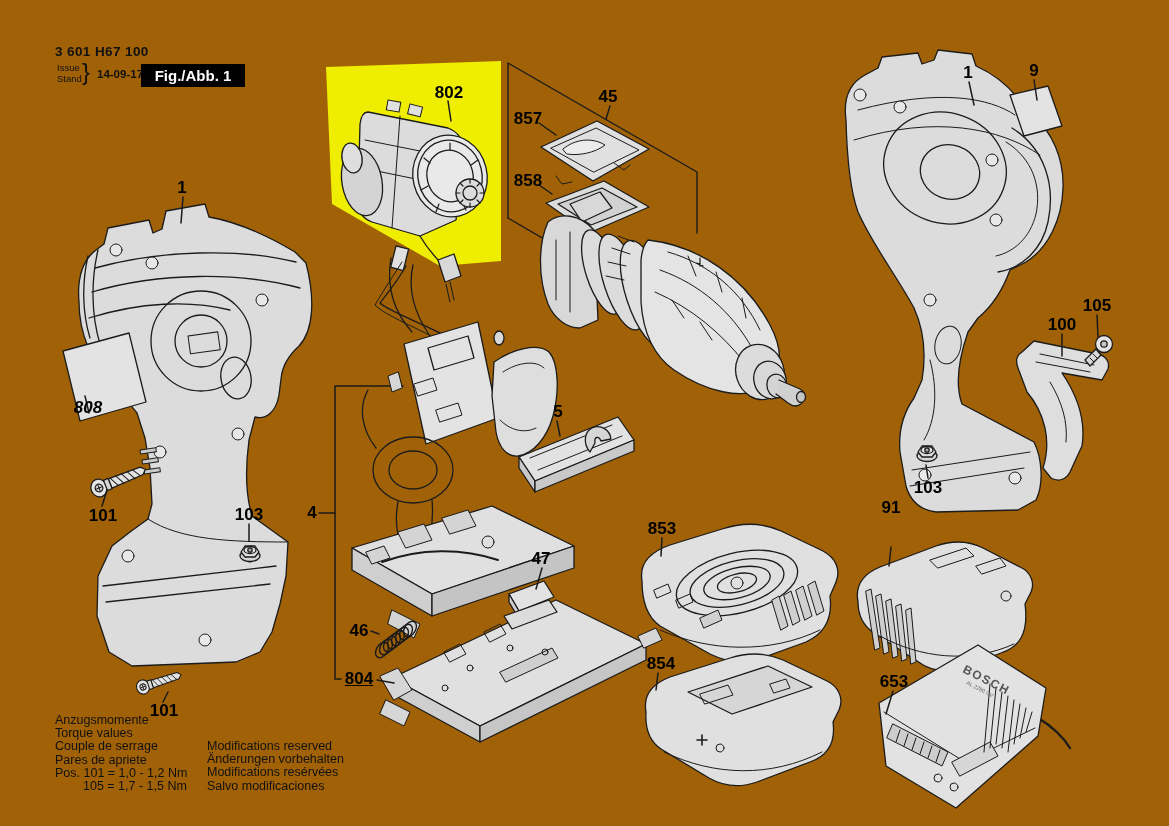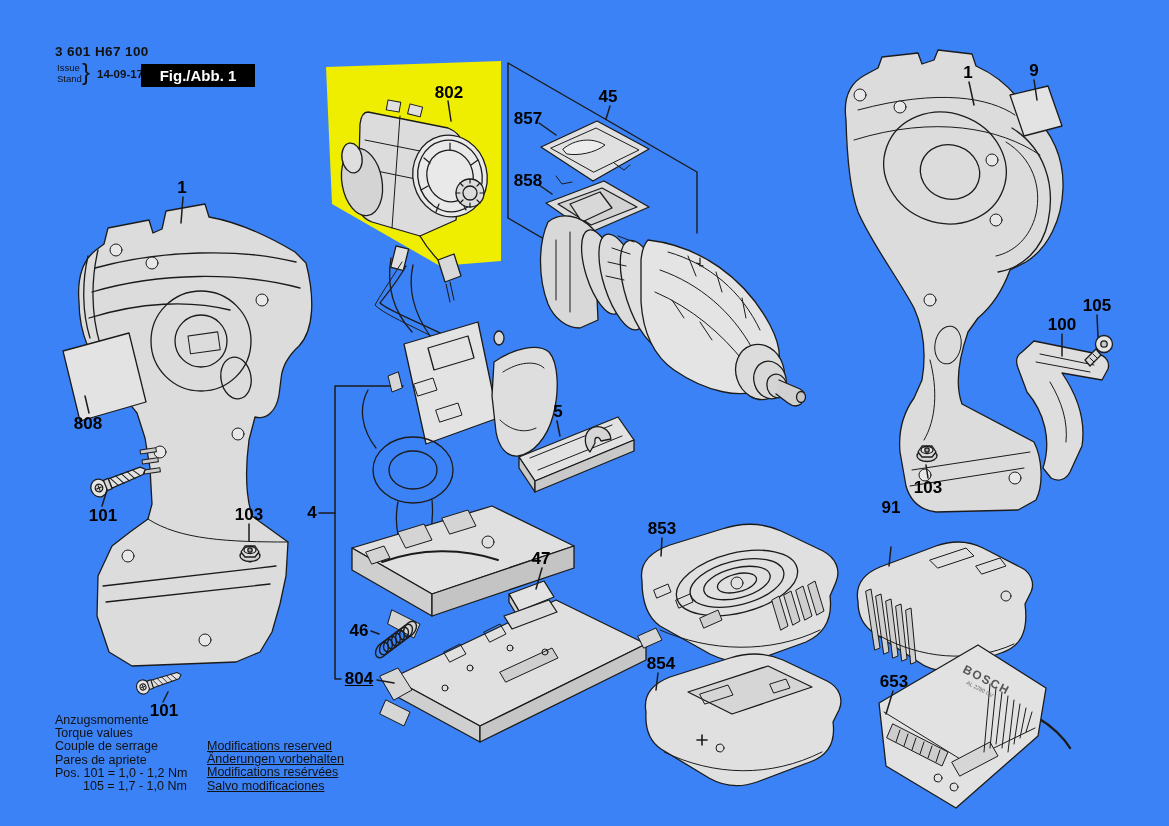--- a/index.html
+++ b/index.html
@@ -1,30 +1,30 @@
 <!DOCTYPE html>
 <html><head>
 <meta charset="utf-8">
 <style>
   html,body{margin:0;padding:0;}
-  #stage{position:relative;width:1169px;height:826px;background:#3b82f6;overflow:hidden;
+  #stage{position:relative;width:1169px;height:826px;background:#a16207;overflow:hidden;
          font-family:"Liberation Sans",sans-serif;color:#111;}
   #art{position:absolute;left:0;top:0;}
   .part-label{position:absolute;transform:translate(-50%,-50%);
               font:700 17px "Liberation Sans",sans-serif;color:#000;white-space:nowrap;z-index:5;}
   .hdr{position:absolute;z-index:5;}
   .hdr-model{left:55px;top:44px;font:700 13.5px "Liberation Sans",sans-serif;letter-spacing:.4px;}
   .hdr-issue{left:57px;top:63px;font:400 9.5px "Liberation Sans",sans-serif;line-height:10.5px;}
   .hdr-brace{left:82px;top:58px;font:400 24px "Liberation Sans",sans-serif;}
   .hdr-date{left:97px;top:68px;font:700 11.5px "Liberation Sans",sans-serif;}
-  .fig-box{left:141px;top:64px;width:114px;height:23px;background:#000;color:#fff;
+  .fig-box{left:141px;top:64px;width:104px;height:23px;background:#000;color:#fff;
            font:700 15px "Liberation Sans",sans-serif;text-align:center;line-height:23px;}
   .note{position:absolute;font:400 12.5px "Liberation Sans",sans-serif;line-height:13.2px;z-index:5;}
   .note-torque{left:55px;top:714px;}
-  .note-mods{left:207px;top:740px;text-decoration:underline;}
+  .note-mods{left:207px;top:740px;}
   .indent{padding-left:28px;}
 </style>
 </head>
 <body>
 
 <div id="stage">
 
   <div class="hdr hdr-model">3 601 H67 100</div>
   <div class="hdr hdr-issue">
     <div>Issue</div>
@@ -354,21 +354,21 @@
       <path d="M893,691 L886,714"></path>
       <path d="M969,82 L974,105"></path>
       <path d="M1034,80 L1037,100"></path>
       <path d="M1062,334 L1062,356"></path>
       <path d="M1097,315 L1098,337"></path>
       <path d="M928,478 L926,465"></path>
     </g>
   </svg>
 
   <div class="part-label" style="left:182px;top:188px;">1</div>
-  <div class="part-label" style="left:88px;top:424px;">808</div>
+  <div class="part-label" style="left:88px;top:408px;font-style:italic;">808</div>
   <div class="part-label" style="left:103px;top:516px;">101</div>
   <div class="part-label" style="left:249px;top:515px;">103</div>
   <div class="part-label" style="left:164px;top:711px;">101</div>
   <div class="part-label" style="left:312px;top:513px;">4</div>
   <div class="part-label" style="left:359px;top:631px;">46</div>
   <div class="part-label" style="left:359px;top:679px;text-decoration:underline;">804</div>
   <div class="part-label" style="left:541px;top:559px;">47</div>
   <div class="part-label" style="left:558px;top:412px;">5</div>
   <div class="part-label" style="left:449px;top:93px;text-align:center;">802</div>
   <div class="part-label" style="left:528px;top:119px;">857</div>
@@ -383,21 +383,21 @@
   <div class="part-label" style="left:1062px;top:325px;">100</div>
   <div class="part-label" style="left:1097px;top:306px;">105</div>
   <div class="part-label" style="left:928px;top:488px;">103</div>
 
   <div class="note note-torque">
     <div>Anzugsmomente</div>
     <div>Torque values</div>
     <div>Couple de serrage</div>
     <div>Pares de apriete</div>
     <div>Pos. 101 = 1,0 - 1,2 Nm</div>
-    <div class="indent">105 = 1,7 - 1,0 Nm</div>
+    <div class="indent">105 = 1,7 - 1,5 Nm</div>
   </div>
   <div class="note note-mods">
     <div>Modifications reserved</div>
     <div>Änderungen vorbehalten</div>
     <div>Modifications resérvées</div>
     <div>Salvo modificaciones</div>
   </div>
 
 </div>
 

